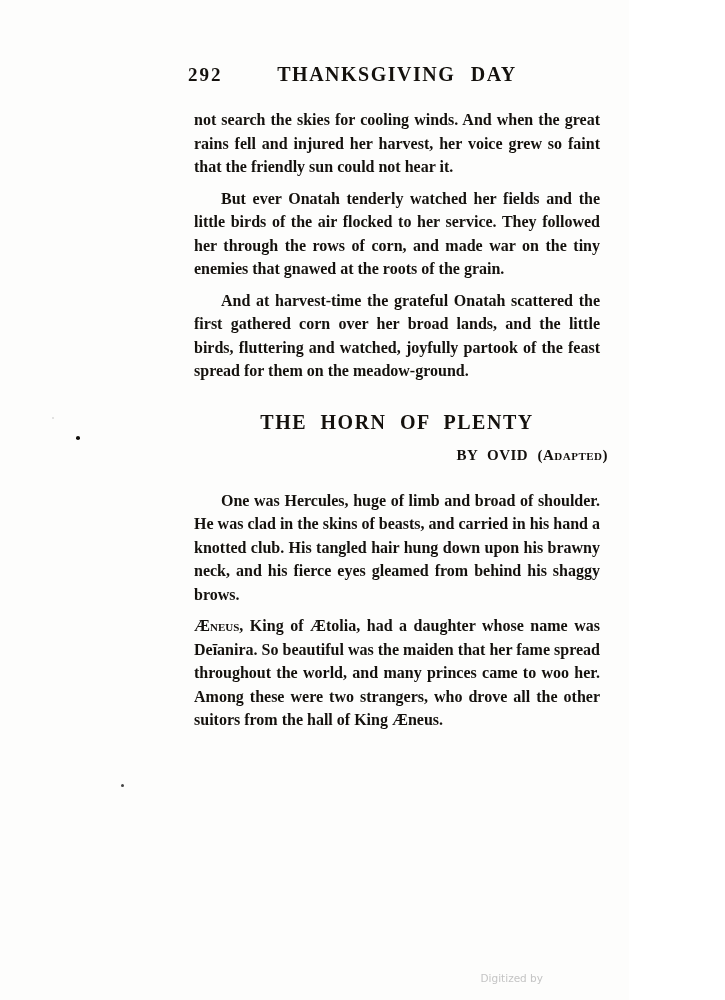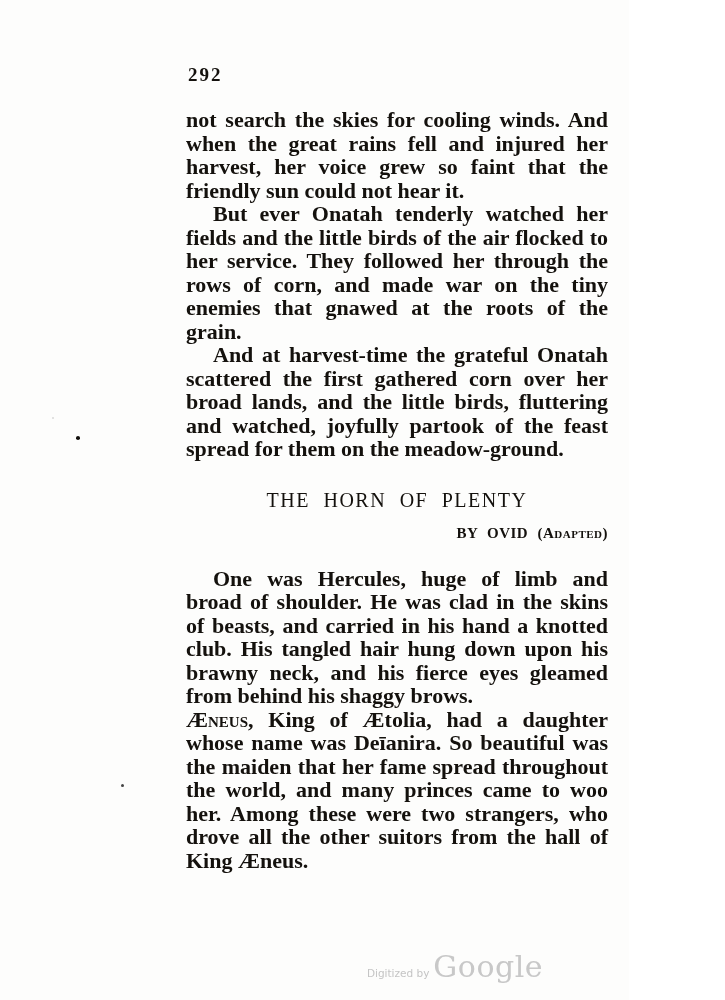--- a/index.html
+++ b/index.html
@@ -38,34 +38,34 @@
     font-size: 19px;
     letter-spacing: 2px;
   }
   .running-title {
     font-size: 20px;
     letter-spacing: 1.5px;
     word-spacing: 9px;
     white-space: nowrap;
   }
   .body-text .para {
-    font-size: 22px;
+    font-size: 16px;
     line-height: 23.5px;
     font-weight: bold;
     text-align: justify;
-    margin: 0;
+    margin: 8px;
   }
   .body-text .para.indent {
     text-indent: 27px;
   }
   .section-title {
     margin: 27px 0 0 0;
     text-align: center;
     font-size: 20px;
-    font-weight: normal;
+    font-weight: bold;
     letter-spacing: 1.5px;
     word-spacing: 7px;
     line-height: 1.2;
   }
   .section-byline {
     margin: 13px 0 25px 0;
     text-align: right;
     font-size: 15px;
     font-weight: bold;
     font-variant: small-caps;
@@ -140,20 +140,21 @@
 
   <div class="speck" style="left:76px;top:436px;width:4px;height:3.5px;background:#120f0c"></div>
   <div class="speck" style="left:52px;top:417px;width:2px;height:2px;background:#d8d8d8"></div>
   <div class="speck" style="left:121px;top:784px;width:3px;height:3px;background:#444"></div>
   <div class="speck" style="left:631px;top:453px;width:3px;height:3px;background:#222"></div>
 
   <div class="column">
 
     <div class="running-head">
       <span class="page-number">292</span>
+      <span class="running-title">THANKSGIVING DAY</span>
     </div>
 
     <div class="body-text">
       <div id="intro-paragraphs">
           <div class="para">not search the skies for cooling winds. And when the great rains fell and injured her harvest, her voice grew so faint that the friendly sun could not hear it.</div>
           <div class="para indent">But ever Onatah tenderly watched her fields and the little birds of the air flocked to her service. They followed her through the rows of corn, and made war on the tiny enemies that gnawed at the roots of the grain.</div>
           <div class="para indent">And at harvest-time the grateful Onatah scattered the first gathered corn over her broad lands, and the little birds, fluttering and watched, joyfully partook of the feast spread for them on the meadow-ground.</div>
         </div>
 
       <h2 class="section-title">THE HORN OF PLENTY</h2>
@@ -162,16 +163,15 @@
       <div id="story-paragraphs">
           <div class="para indent">One was Hercules, huge of limb and broad of shoulder. He was clad in the skins of beasts, and carried in his hand a knotted club. His tangled hair hung down upon his brawny neck, and his fierce eyes gleamed from behind his shaggy brows.</div>
           <div class="para"><span class="smallcaps">Æneus,</span> King of Ætolia, had a daughter whose name was Deīanira. So beautiful was the maiden that her fame spread throughout the world, and many princes came to woo her. Among these were two strangers, who drove all the other suitors from the hall of King Æneus.</div>
         </div>
     </div>
 
   </div>
 
   <div class="watermark">
     <span class="wm-text">Digitized by</span>
-    <span class="wm-logo">Google</span>
   </div>
 
 </div>
 
 </body></html>

